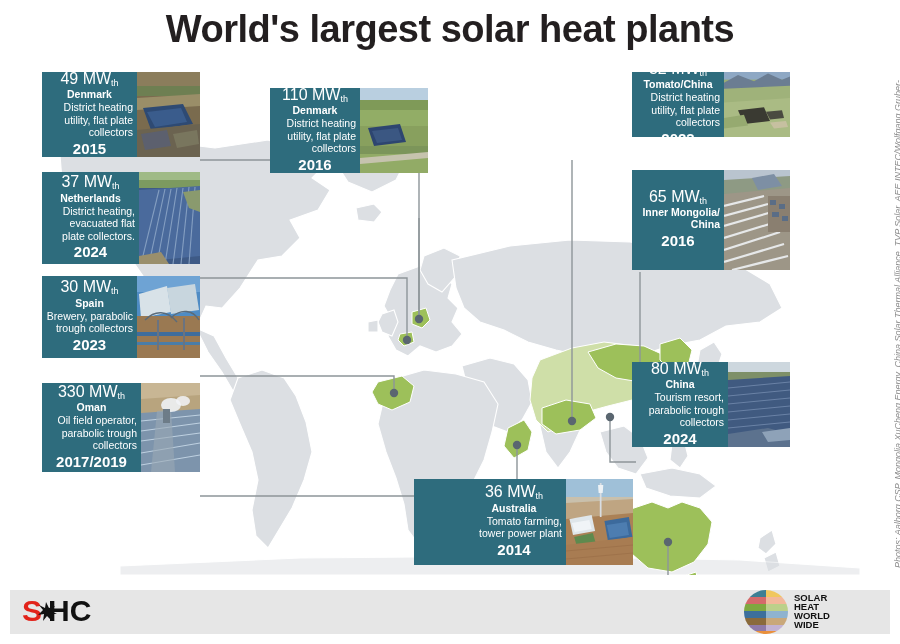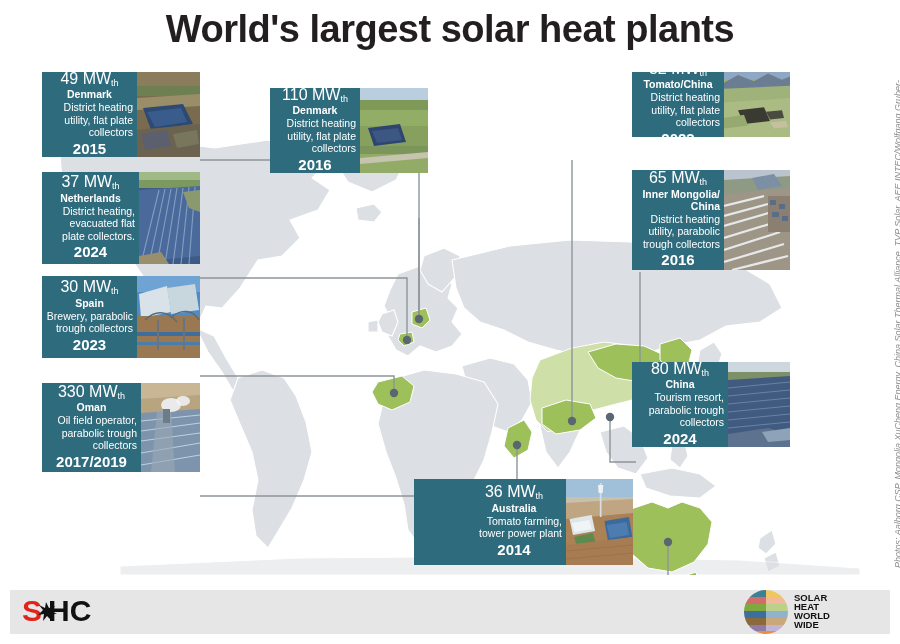--- a/index.html
+++ b/index.html
@@ -337,21 +337,20 @@
     </svg>
   </div>
 </div>
 
 <div class="plant-card" style="left:632px; top:170px; width:158px; height:100px;">
   <div class="card-text" style="width:92px;">
     <div class="card-capacity">
       <span>65 MW</span><span class="sub">th</span>
     </div>
     <div class="card-country">Inner Mongolia/ China</div>
-    <div class="card-desc">District heating utility, parabolic trough collectors</div>
     <div class="card-year">2016</div>
   </div>
   <div class="card-photo">
     <svg viewBox="0 0 66 100" preserveAspectRatio="none">
       <rect width="66" height="100" fill="#a8a290"></rect>
       <rect y="0" width="66" height="12" fill="#b9c4cf"></rect>
       <path d="M0 10 L66 6 L66 22 L0 26 Z" fill="#8e9a84"></path>
       <path d="M28 8 L50 4 L58 16 L34 20 Z" fill="#7d8fa4"></path>
       <path d="M0 24 L66 18 L66 100 L0 100 Z" fill="#9d9687"></path>
       <g stroke="#eef1f4" stroke-width="2.2" opacity="0.9">

